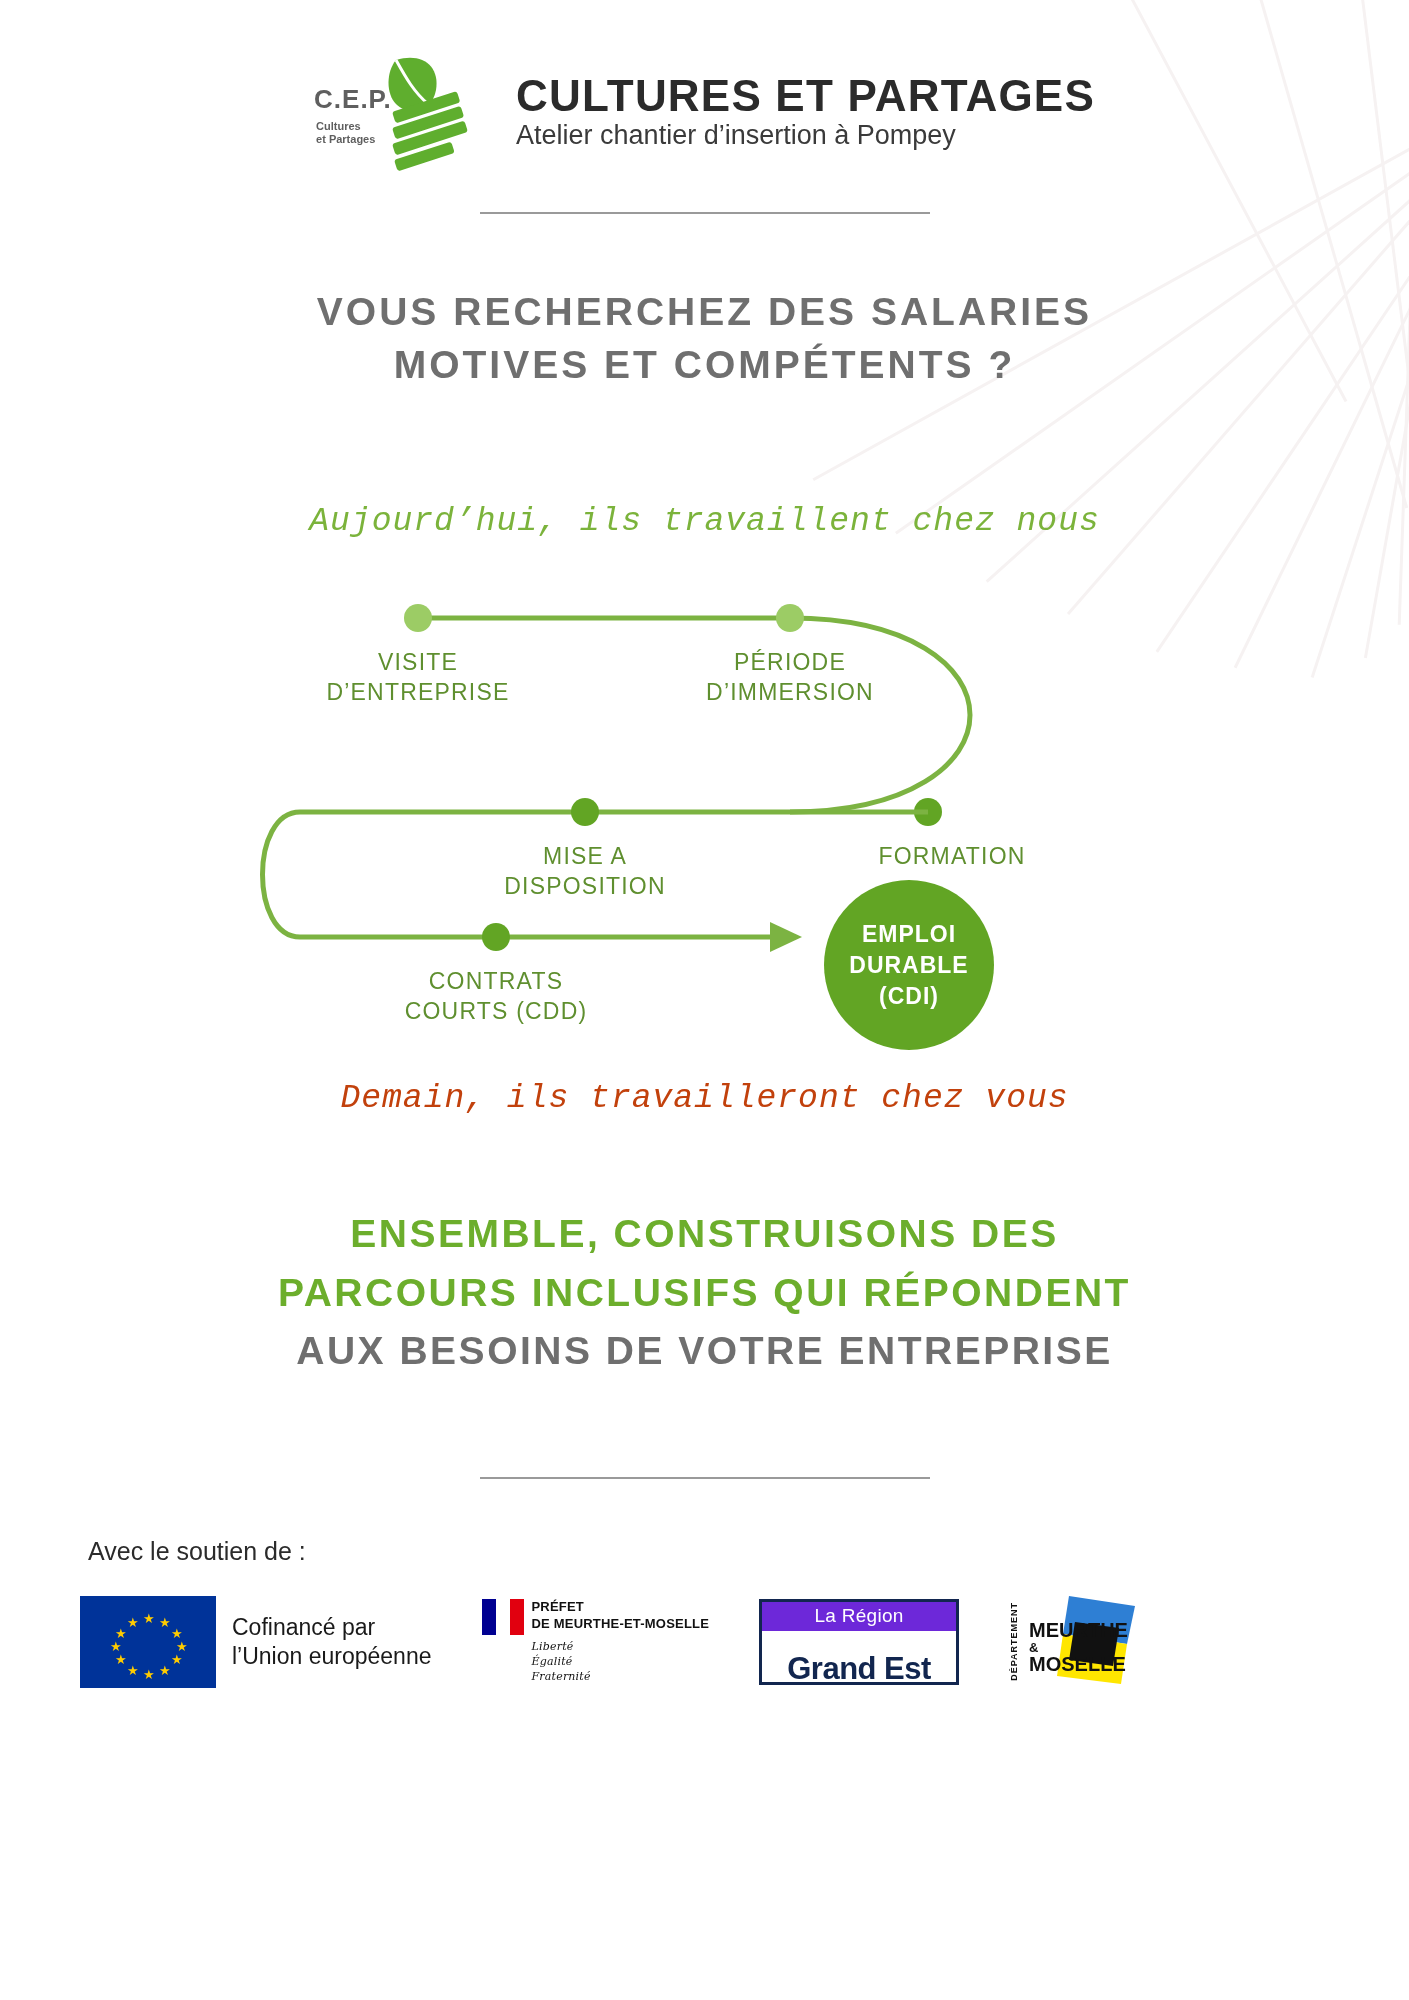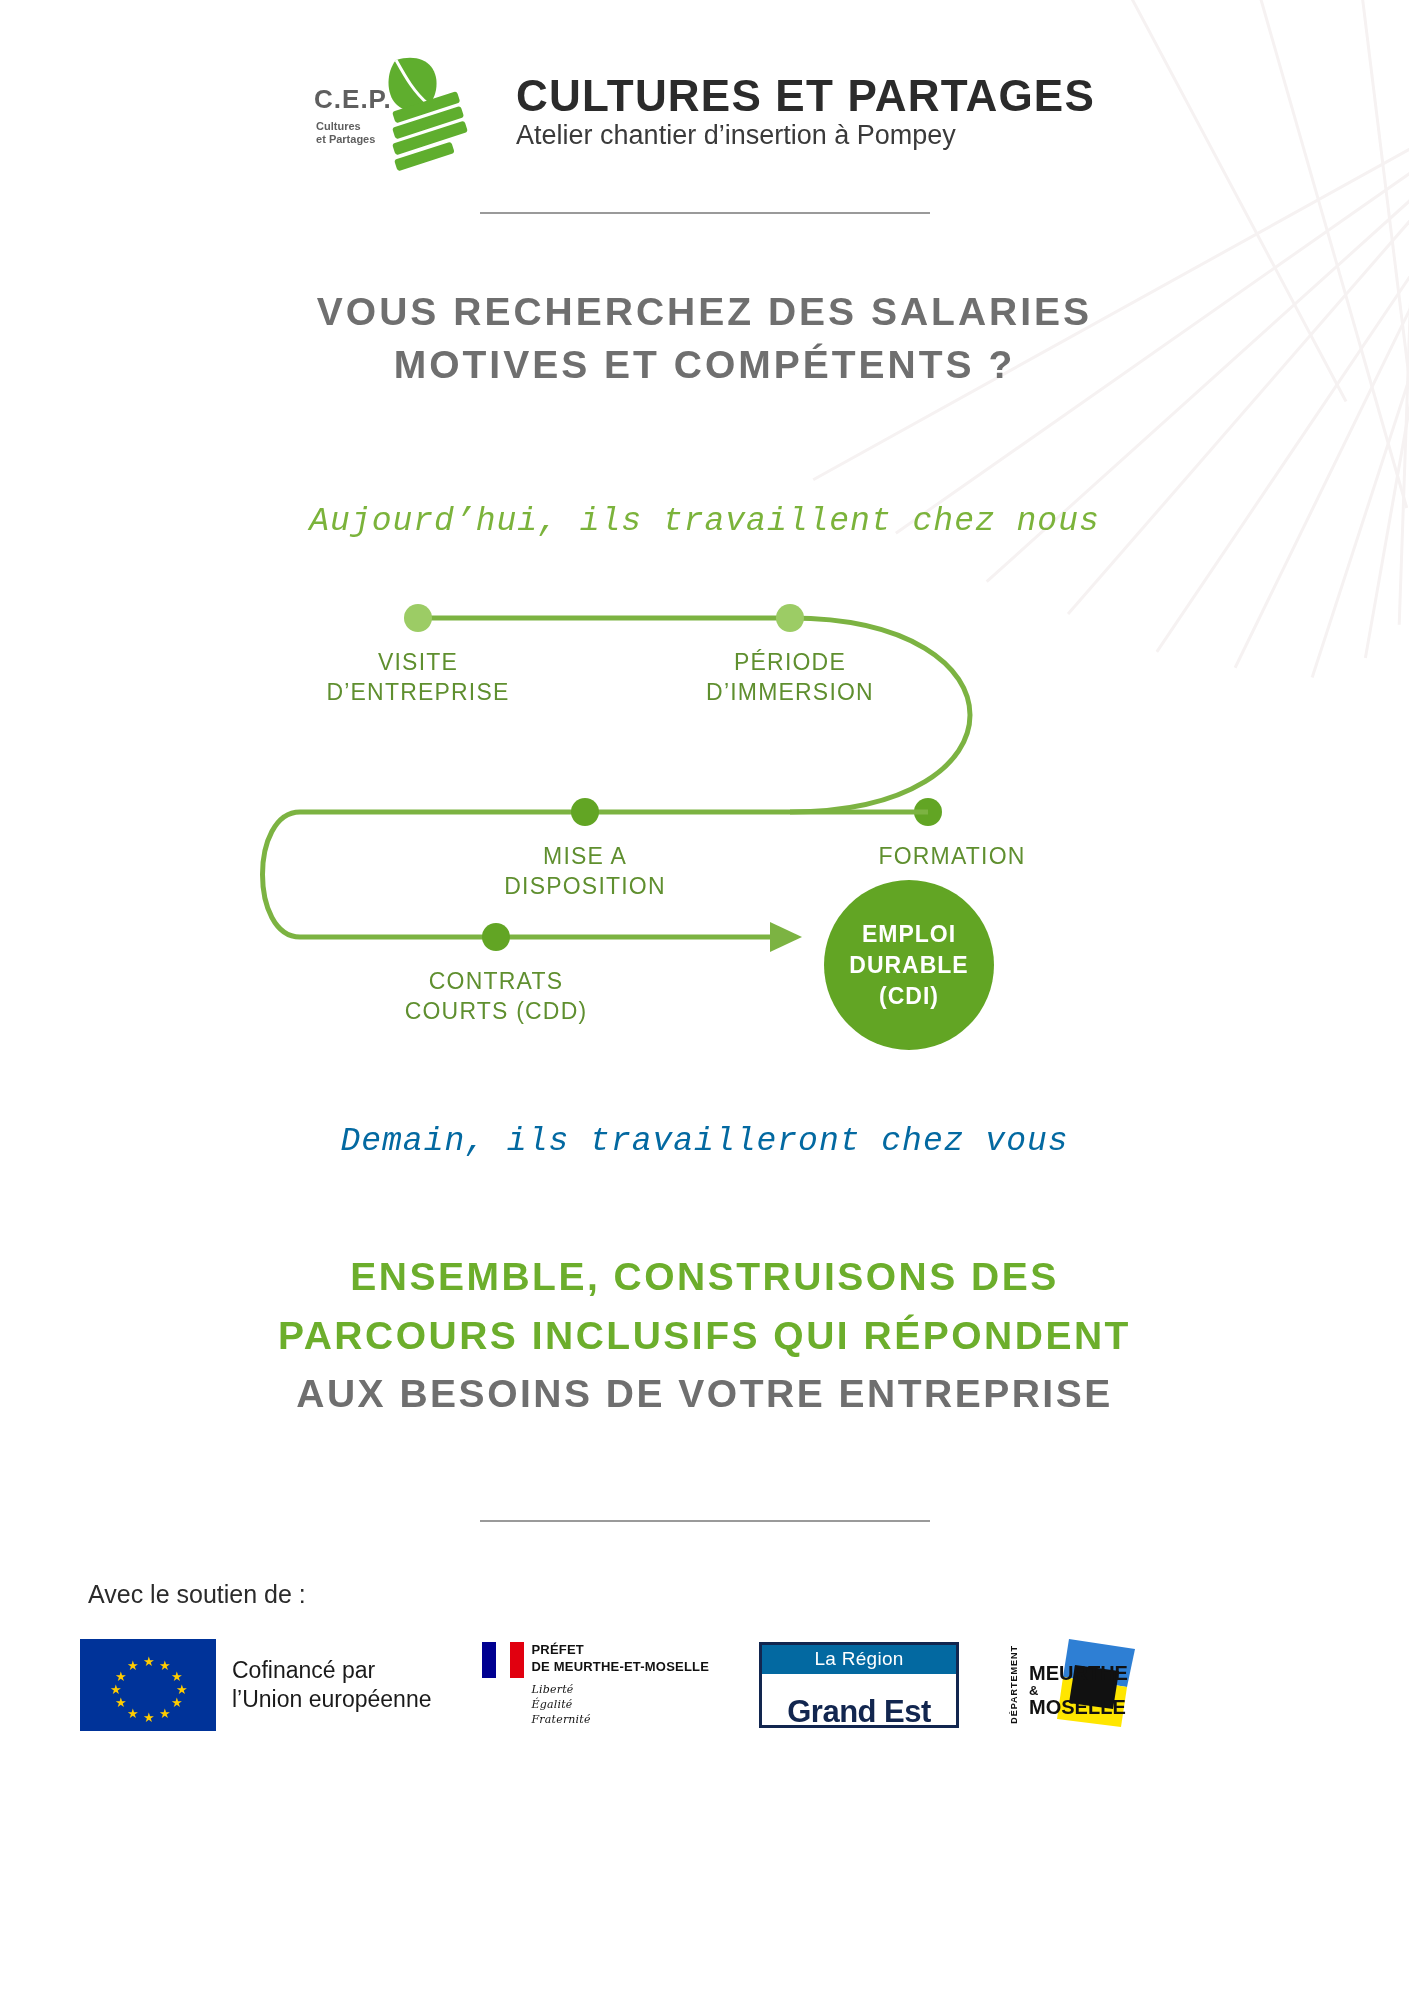--- a/index.html
+++ b/index.html
@@ -87,21 +87,21 @@
 
   
   .script {
     text-align: center;
     font-family: Liberation Mono, monospace;
     font-style: italic;
     font-size: 33px;
     letter-spacing: 1px;
   }
   .script.green { color: #7bb33b; margin-top: 112px; }
-  .script.grey  { color: #0369a1; margin-top: 91px; }
+  .script.grey  { color: #c2410c; margin-top: 48px; }
 
   
   .diagram {
     position: relative;
     width: 1409px;
     height: 470px;
     margin-top: 22px;
   }
   .diagram svg { position: absolute; left: 0; top: 0; }
   .node-label {
@@ -179,21 +179,21 @@
   .prefet-text { font-size: 13px; font-weight: bold; color: #111; line-height: 1.3; letter-spacing: .2px; }
   .prefet-motto { font-family: "DejaVu Serif", serif; font-style: italic; font-weight: normal; font-size: 11px; margin-top: 7px; line-height: 1.35; }
 
   .grandest {
     background: #ffffff;
     border: 3px solid #12264f;
     width: 200px; height: 86px;
     position: relative;
   }
   .ge-top {
-    background: #0369a1; color: #fff;
+    background: #6d28d9; color: #fff;
     font-size: 19px; text-align: center;
     padding: 3px 0 4px 0;
     letter-spacing: .3px;
   }
   .ge-bottom {
     color: #12264f; font-weight: bold; font-size: 31px;
     text-align: center; letter-spacing: -0.5px;
     padding-top: 20px;
   }
 

